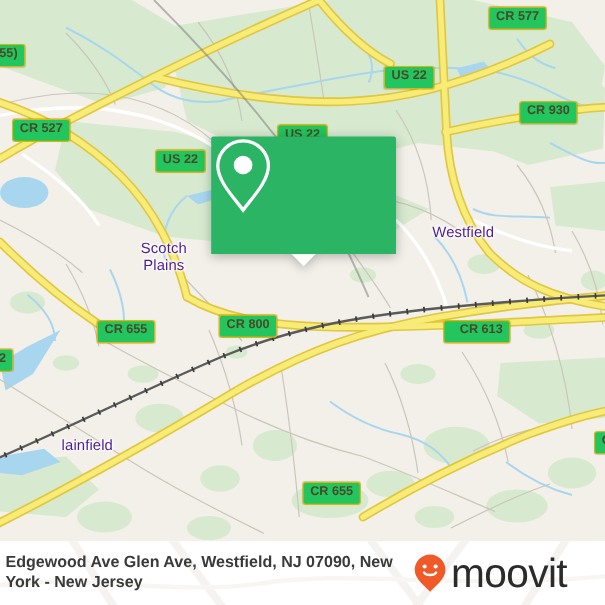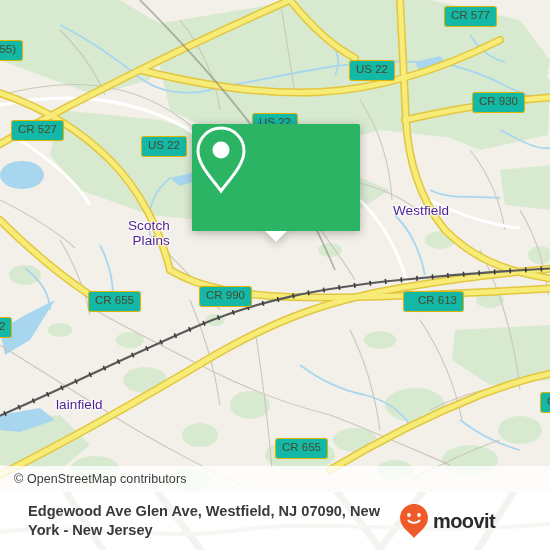--- a/index.html
+++ b/index.html
@@ -17,22 +17,22 @@
   
   .place{
     position:absolute;color:#4c1d95;font-size:12.5px;line-height:13px;
     text-align:center;white-space:pre;letter-spacing:.1px;
     text-shadow:0 0 3px #fff,0 0 3px #fff,0 0 2px #fff,1px 1px 2px #fff,-1px -1px 2px #fff;
   }
   .place.big{font-size:13.5px;line-height:14.5px;}
 
   
   .shield{
-    position:absolute;background:#14b8a6;border:1.6px solid #e0b400;border-radius:3px;
-    color:#4a4a2a;font-size:11.5px;font-weight:normal;line-height:1;
+    position:absolute;background:#22c55e;border:1.6px solid #e0b400;border-radius:3px;
+    color:#4a4a2a;font-size:11.5px;font-weight:bold;line-height:1;
     padding:3px 6px 4px 6px;white-space:nowrap;
     box-shadow:0 0 1px rgba(0,0,0,.15);
   }
 
   
   #card{
     position:absolute;left:192px;top:124px;width:168px;
     filter:drop-shadow(0 2px 5px rgba(0,0,0,.28));
   }
   #card-top{
@@ -60,25 +60,25 @@
     margin-left:14px;color:#3b3b3b;font-size:12.5px;letter-spacing:.1px;
   }
 
   
   #footer{
     position:absolute;left:0;top:492px;width:550px;height:58px;
     background:#fff;display:flex;align-items:center;overflow:hidden;
   }
   #footer-watermark{position:absolute;left:0;top:0;width:550px;height:58px;opacity:.55;}
   #footer-title{
-    position:relative;margin-left:28px;width:365px;
+    position:relative;margin-left:5px;width:365px;
     color:#3a3a3a;font-size:14.6px;font-weight:bold;line-height:19px;
   }
   #brand{position:relative;margin-left:6px;display:flex;align-items:center;gap:4px;}
-  #brand-word{color:#2b2b2b;font-size:20px;font-weight:bold;letter-spacing:-.6px;line-height:29px;}
+  #brand-word{color:#2b2b2b;font-size:37px;font-weight:normal;letter-spacing:-.6px;line-height:29px;}
 </style>
 </head>
 <body>
 
 <div id="root">
 
   <div id="map">
     <svg width="550" height="492" viewBox="0 0 550 492">
       <defs>
         <clipPath id="mapclip">
@@ -216,55 +216,52 @@
 
         <g>
           <path d="M-10 420 C60 390 130 355 200 325 C260 300 320 288 400 280 C470 273 520 270 560 268" stroke="#5a5a5a" stroke-width="2.2" fill="none"></path>
           <path d="M-10 420 C60 390 130 355 200 325 C260 300 320 288 400 280 C470 273 520 270 560 268" stroke="#3b3b3b" stroke-width="5" fill="none" stroke-dasharray="1.6 14" stroke-linecap="butt"></path>
           <path d="M140 0 C180 40 230 95 270 150 C300 192 320 235 335 270" stroke="#6a6a6a" stroke-width="1.8" fill="none" opacity=".45"></path>
         </g>
       </g>
     </svg>
 
     <div id="places">
-        <div class="place big" style="left: 128px; top: 219px; text-align: right;">Scotch
+        <div class="place big" style="left: 128px; top: 219px;">Scotch
 Plains</div>
         <div class="place big" style="left: 393px; top: 204px;">Westfield</div>
         <div class="place big" style="left: 22px; top: 398px; margin-left: 34px;">lainfield</div>
       </div>
 
     <div id="shields">
         <div class="shield" style="left: 444px; top: 6px;">CR 577</div>
         <div class="shield" style="left: 349px; top: 60px;">US 22</div>
         <div class="shield" style="left: 472px; top: 92px;">CR 930</div>
         <div class="shield" style="left: -14px; top: 40px;">655)</div>
-        <div class="shield" style="left: 11px; top: 120px;">CR 527</div>
+        <div class="shield" style="left: 11px; top: 108px;">CR 527</div>
         <div class="shield" style="left: 141px; top: 136px;">US 22</div>
         <div class="shield" style="left: 252px; top: 113px;">US 22</div>
         <div class="shield" style="left: 88px; top: 291px;">CR 655</div>
-        <div class="shield" style="left: 199px; top: 286px;">CR 990</div>
+        <div class="shield" style="left: 199px; top: 286px;">CR 800</div>
         <div class="shield" style="left: 403px; top: 291px; padding-left: 14px;">CR 613</div>
         <div class="shield" style="left: -8px; top: 317px;">2</div>
         <div class="shield" style="left: 275px; top: 438px;">CR 655</div>
         <div class="shield" style="left: 540px; top: 392px;">C</div>
       </div>
 
     <div id="card">
       <div id="card-top">
         <svg width="58" height="72" viewBox="0 0 58 72">
           <path d="M29 4 C16.3 4 6 14.3 6 27 C6 41 21 56 29 67 C37 56 52 41 52 27 C52 14.3 41.7 4 29 4 Z" fill="none" stroke="#ffffff" stroke-width="3"></path>
           <circle cx="29" cy="26" r="8.5" fill="#ffffff"></circle>
         </svg>
       </div>
       <div id="card-tip"></div>
     </div>
 
-    <div id="attrib">
-      <span>© OpenStreetMap contributors</span>
-    </div>
   </div>
 
   <div id="footer">
     <svg id="footer-watermark" viewBox="0 0 550 58">
       <g stroke="#eceae5" stroke-width="7" fill="none">
         <path d="M60 -10 L110 70"></path>
         <path d="M150 -10 L210 70"></path>
         <path d="M330 -10 L390 70"></path>
         <path d="M430 -10 L370 70"></path>
         <path d="M520 -10 L470 70"></path>

